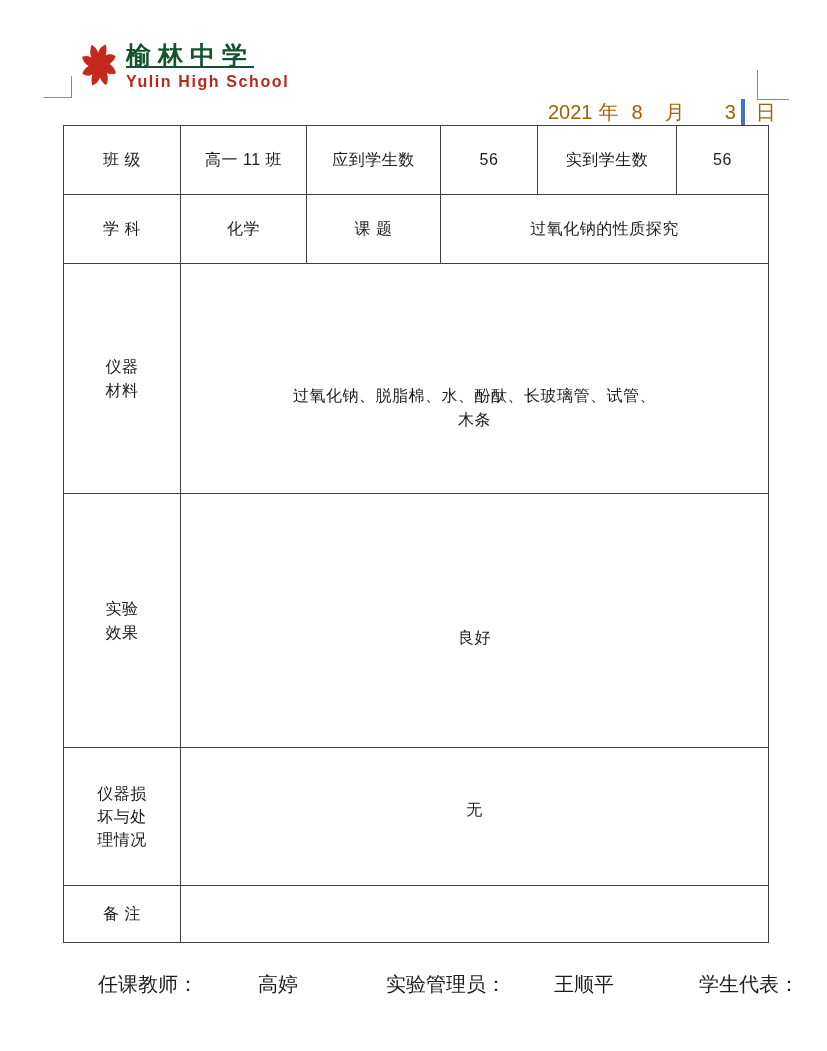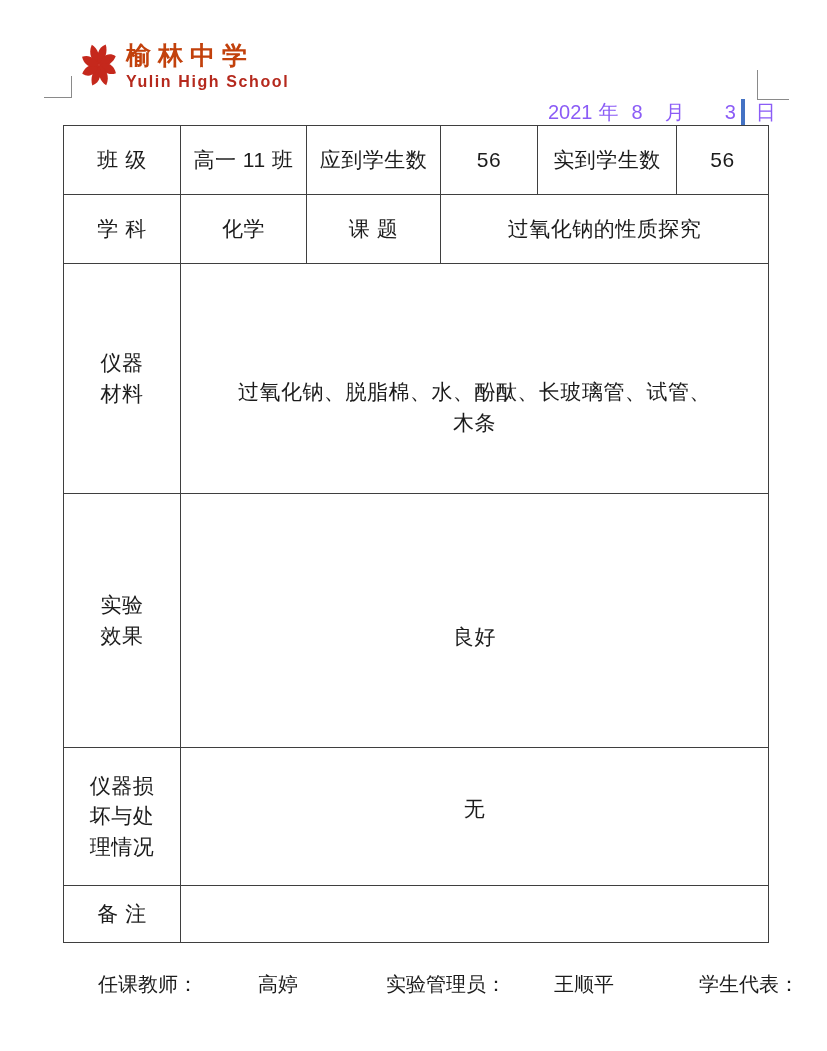--- a/index.html
+++ b/index.html
@@ -23,54 +23,55 @@
     left: 757px; top: 70px; width: 32px; height: 30px;
     border-left: 1px solid #8a8a8a; border-bottom: 1px solid #8a8a8a;
   }
 
   
   .logo { position: absolute; left: 80px; top: 42px; display: flex; align-items: flex-start; }
   .logo-icon { width: 38px; height: 46px; flex: 0 0 auto; }
   .logo-text { margin-left: 8px; }
   .logo-cn {
     font-size: 25px; font-weight: bold; letter-spacing: 7px;
-    color: #c2410c; line-height: 1.1; white-space: nowrap;
+    color: #14532d; line-height: 1.1; white-space: nowrap;
     font-family: "Liberation Serif", "DejaVu Serif", serif;
+    text-decoration: underline;
   }
   .logo-en {
     font-size: 16px; font-weight: bold; color: #b5291d;
     letter-spacing: 1.6px; margin-top: 3px; white-space: nowrap;
   }
 
   
   .dateline {
     position: absolute; left: 548px; top: 99px;
     display: flex; align-items: center;
-    font-size: 20px; color: #8b5cf6; height: 26px;
+    font-size: 20px; color: #a16207; height: 26px;
   }
   .dateline .t { display: inline-block; }
   .d-year-unit  { margin-left: 6px; }
   .d-month      { margin-left: 13px; }
   .d-month-unit { margin-left: 22px; }
   .d-day        { margin-left: 40px; }
   .caret {
     width: 4px; height: 26px; background: #4472c4;
     margin-left: 5px; display: inline-block;
   }
   .d-day-unit   { margin-left: 11px; }
 
   
   table.record {
     position: absolute; left: 63px; top: 125px;
     width: 705px; border-collapse: collapse; table-layout: fixed;
   }
   table.record td {
     border: 1px solid #3f3f3f;
     text-align: center; vertical-align: middle;
-    font-size: 21px; color: #1c1c1c;
+    font-size: 16px; color: #1c1c1c;
     letter-spacing: 0.5px;
     line-height: 1.45;
   }
   .h69  { height: 69px; }
   .h230 { height: 230px; }
   .h254 { height: 254px; }
   .h138 { height: 138px; }
   .h57  { height: 57px; }
   .prewrap { white-space: pre-line; }
   td.materials-value {

